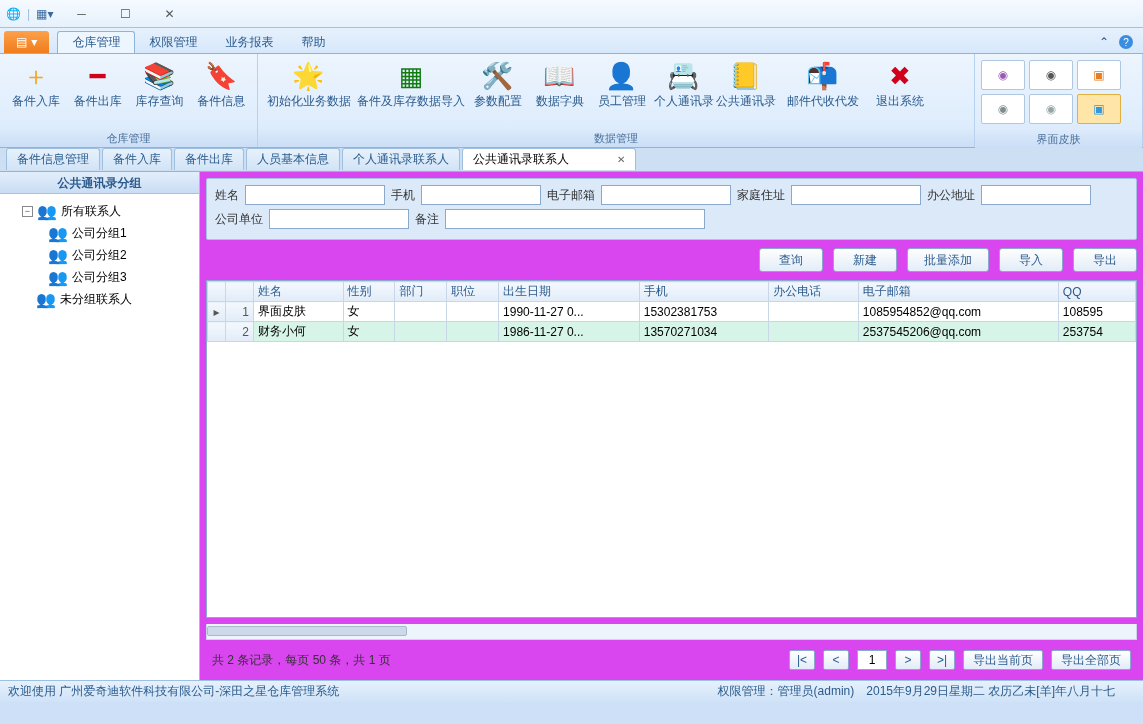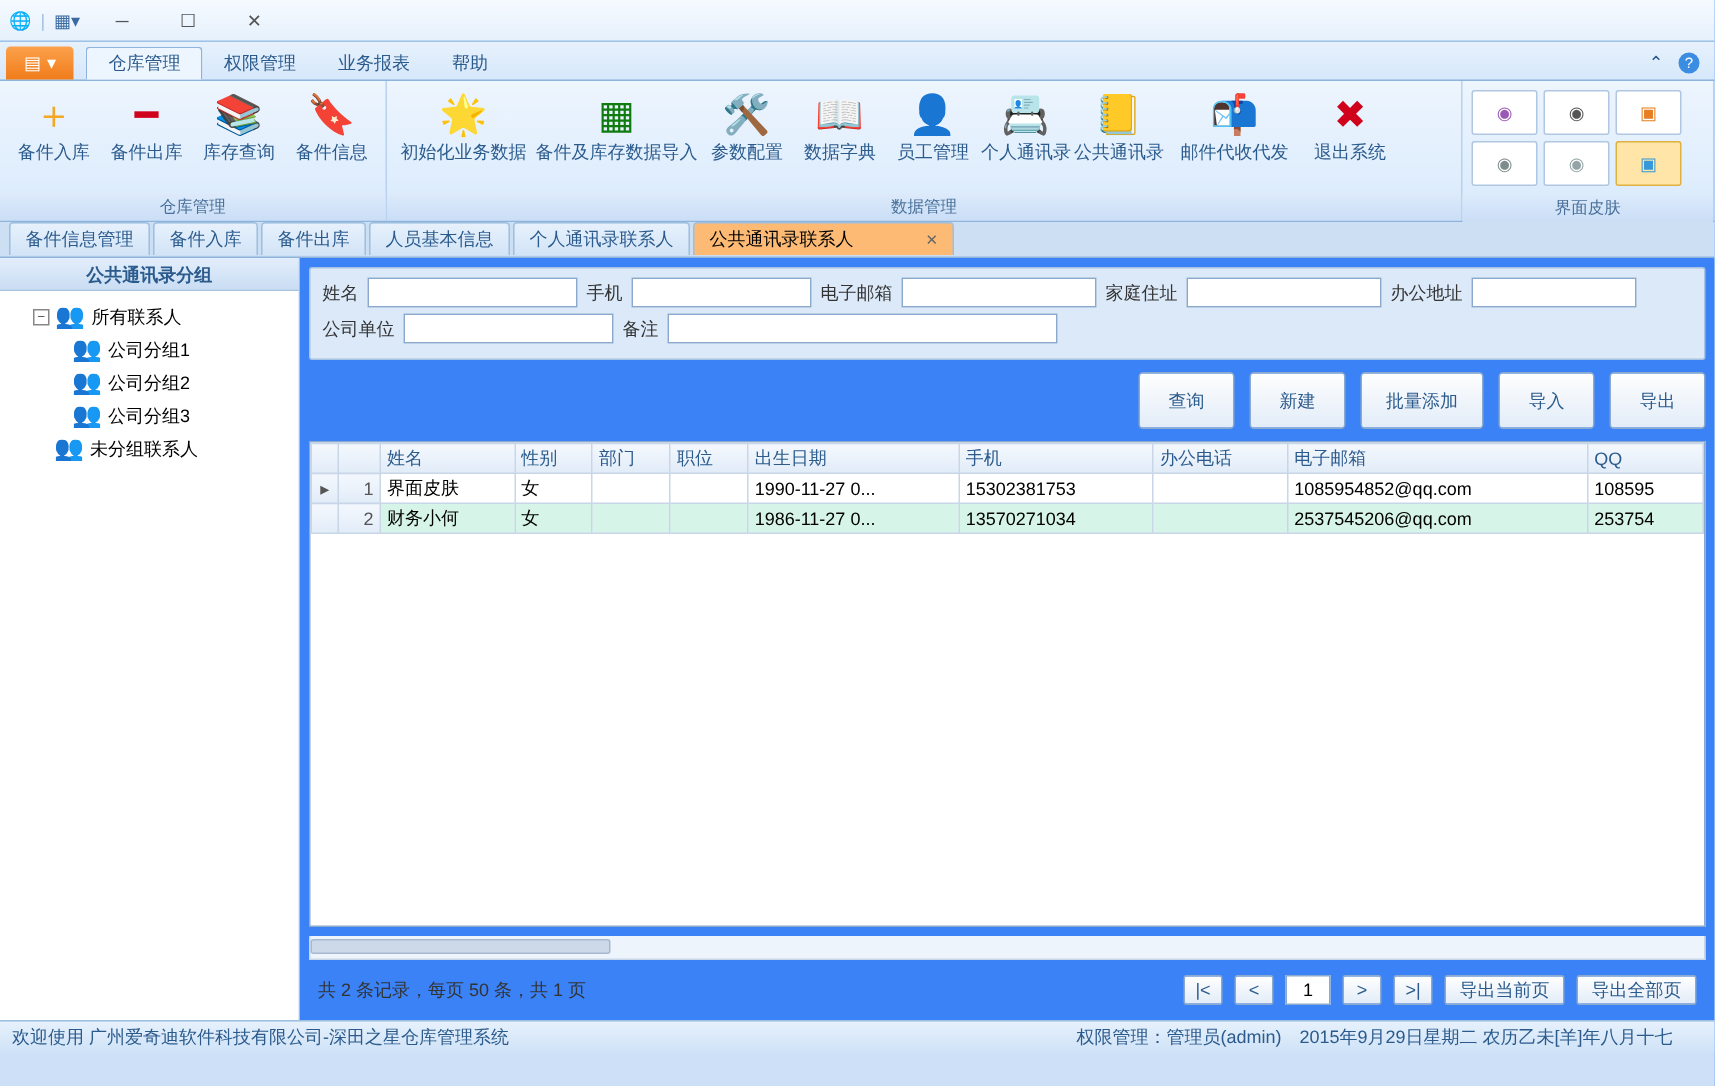--- a/index.html
+++ b/index.html
@@ -31,43 +31,43 @@
 .rgicon { width:32px; height:32px; display:flex; align-items:center; justify-content:center; font-size:26px; }
 .rgitem .lbl { color:#2b5b8d; text-align:center; line-height:14px; }
 .skin-group { width:168px; }
 .skin-grid { display:grid; grid-template-columns:repeat(3,44px); grid-template-rows:repeat(2,30px); gap:4px; padding:6px; }
 .skin-cell { border:1px solid #b0c7e2; background:#fff; display:flex; align-items:center; justify-content:center; border-radius:2px; }
 .skin-cell.sel { background:#ffe6a8; border-color:#e0b040; }
 
 
 .doctabs { height:24px; background:#cde0f3; display:flex; align-items:flex-start; padding-left:6px; border-bottom:1px solid #8fb4db; }
 .doctab { height:22px; padding:0 10px; display:flex; align-items:center; gap:4px; background:linear-gradient(#e7f1fc,#d2e4f7); border:1px solid #9fbfe0; border-bottom:none; border-radius:3px 3px 0 0; margin-right:2px; color:#2b5b8d; cursor:pointer; }
-.doctab.active { background:#fdba74; color:#000;gap:48px; }
+.doctab.active { background:#ffffff; color:#000;gap:48px; }
 .doctab .x { font-size:10px; color:#666; }
 
 
 .main { height:508px; display:flex; }
 .sidebar { width:200px; background:#eaf2fc; border-right:1px solid #9fbfe0; display:flex; flex-direction:column; }
 .sidebar .shead { height:22px; background:linear-gradient(#e3eefb,#c9ddf4); border-bottom:1px solid #a7c3e2; text-align:center; font-weight:bold; color:#2b5b8d; line-height:22px; }
 .tree { flex:1; background:#fff; padding:6px 4px; overflow:auto; }
 .tnode { display:flex; align-items:center; gap:4px; height:22px; padding-left:4px; cursor:pointer; }
 .tnode.l1 { padding-left:18px; }
 .tnode.l2 { padding-left:44px; }
 .toggle { width:11px; height:11px; border:1px solid #888; background:#fff; display:flex; align-items:center; justify-content:center; font-size:9px; line-height:9px; color:#555; }
 .tnode .icon { font-size:16px; }
 
-.content { flex:1; background:#3b82f6; display:flex; flex-direction:column; padding:6px; gap:6px; }
+.content { flex:1; background:#d946ef; display:flex; flex-direction:column; padding:6px; gap:6px; }
 
 .searchbox { background:#dbe9f9; border:1px solid #a7c3e2; padding:6px 8px; border-radius:2px; }
 .srow { display:flex; align-items:center; gap:6px; margin-bottom:4px; flex-wrap:nowrap; }
 .srow label { color:#333; white-space:nowrap; }
 .srow input { height:20px; border:1px solid #8aa9cc; background:#fff; padding:0 4px; }
 
 .btnrow { display:flex; justify-content:flex-end; gap:10px; padding:2px 0; }
-.btn { height:38px; min-width:64px; padding:0 16px; background:linear-gradient(#fefefe,#e2ecf8); border:1px solid #8aa9cc; border-radius:3px; color:#2b5b8d; cursor:pointer; display:flex; align-items:center; justify-content:center; }
+.btn { height:24px; min-width:64px; padding:0 16px; background:linear-gradient(#fefefe,#e2ecf8); border:1px solid #8aa9cc; border-radius:3px; color:#2b5b8d; cursor:pointer; display:flex; align-items:center; justify-content:center; }
 
 .gridwrap { flex:1; background:#fff; border:1px solid #8aa9cc; overflow:auto; }
 table.grid { border-collapse:collapse; width:100%; }
 table.grid th, table.grid td { border:1px solid #c8d6e8; height:20px; padding:0 4px; text-align:left; white-space:nowrap; }
 table.grid th { background:linear-gradient(#f4f8fd,#e1ecf8); color:#2b5b8d; font-weight:normal; }
 table.grid td.rowhdr { background:linear-gradient(#f4f8fd,#e1ecf8); text-align:right; width:28px; color:#555; }
 table.grid td.rowptr { background:linear-gradient(#f4f8fd,#e1ecf8); width:18px; text-align:center; color:#555; }
 table.grid tr.sel td:not(.rowhdr):not(.rowptr) { background:#d6f5e8; }
 
 .scrollhint { height:16px; background:#eef4fb; border:1px solid #c8d6e8; border-top:none; position:relative; }

